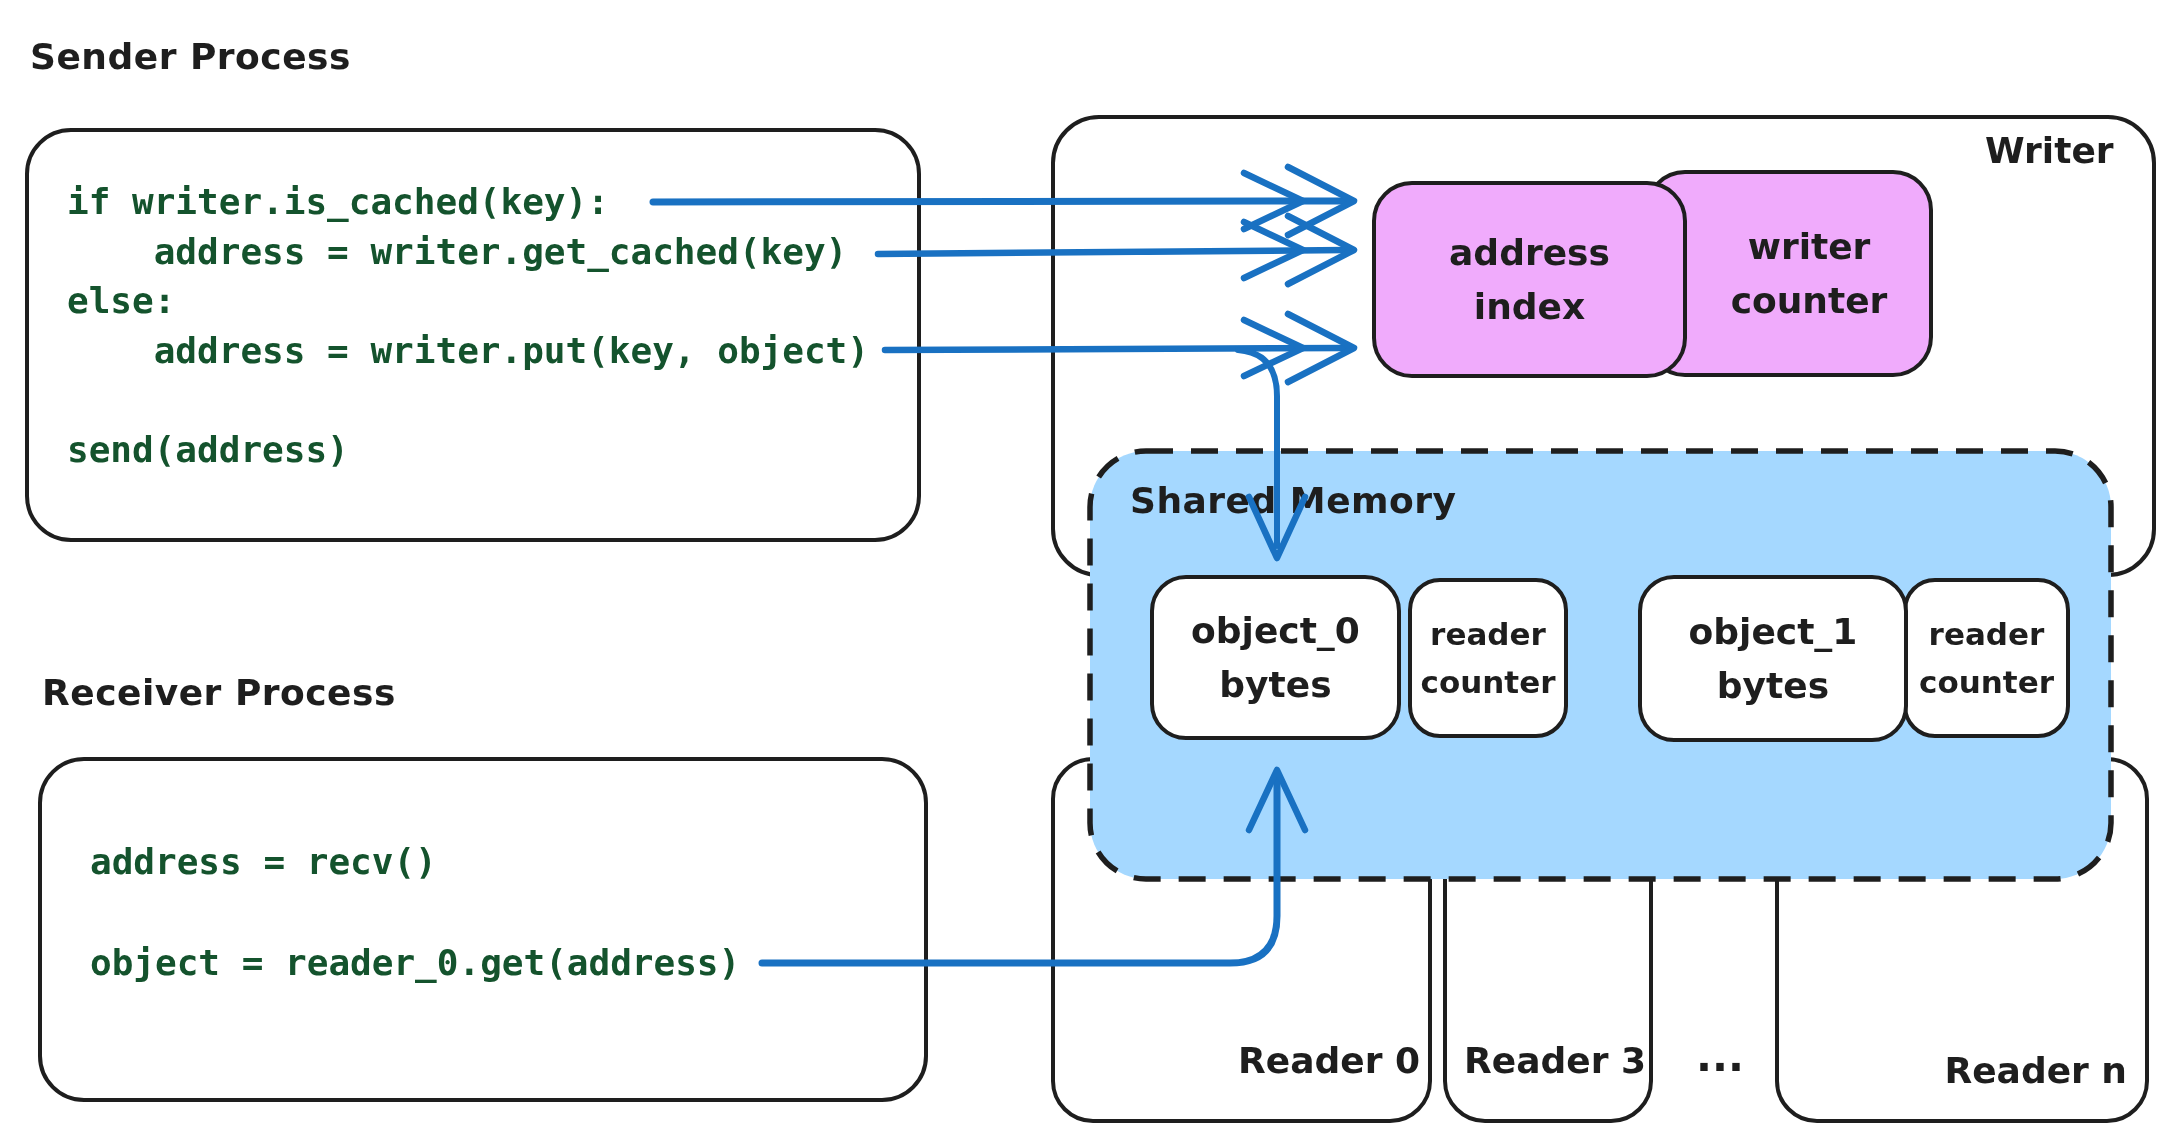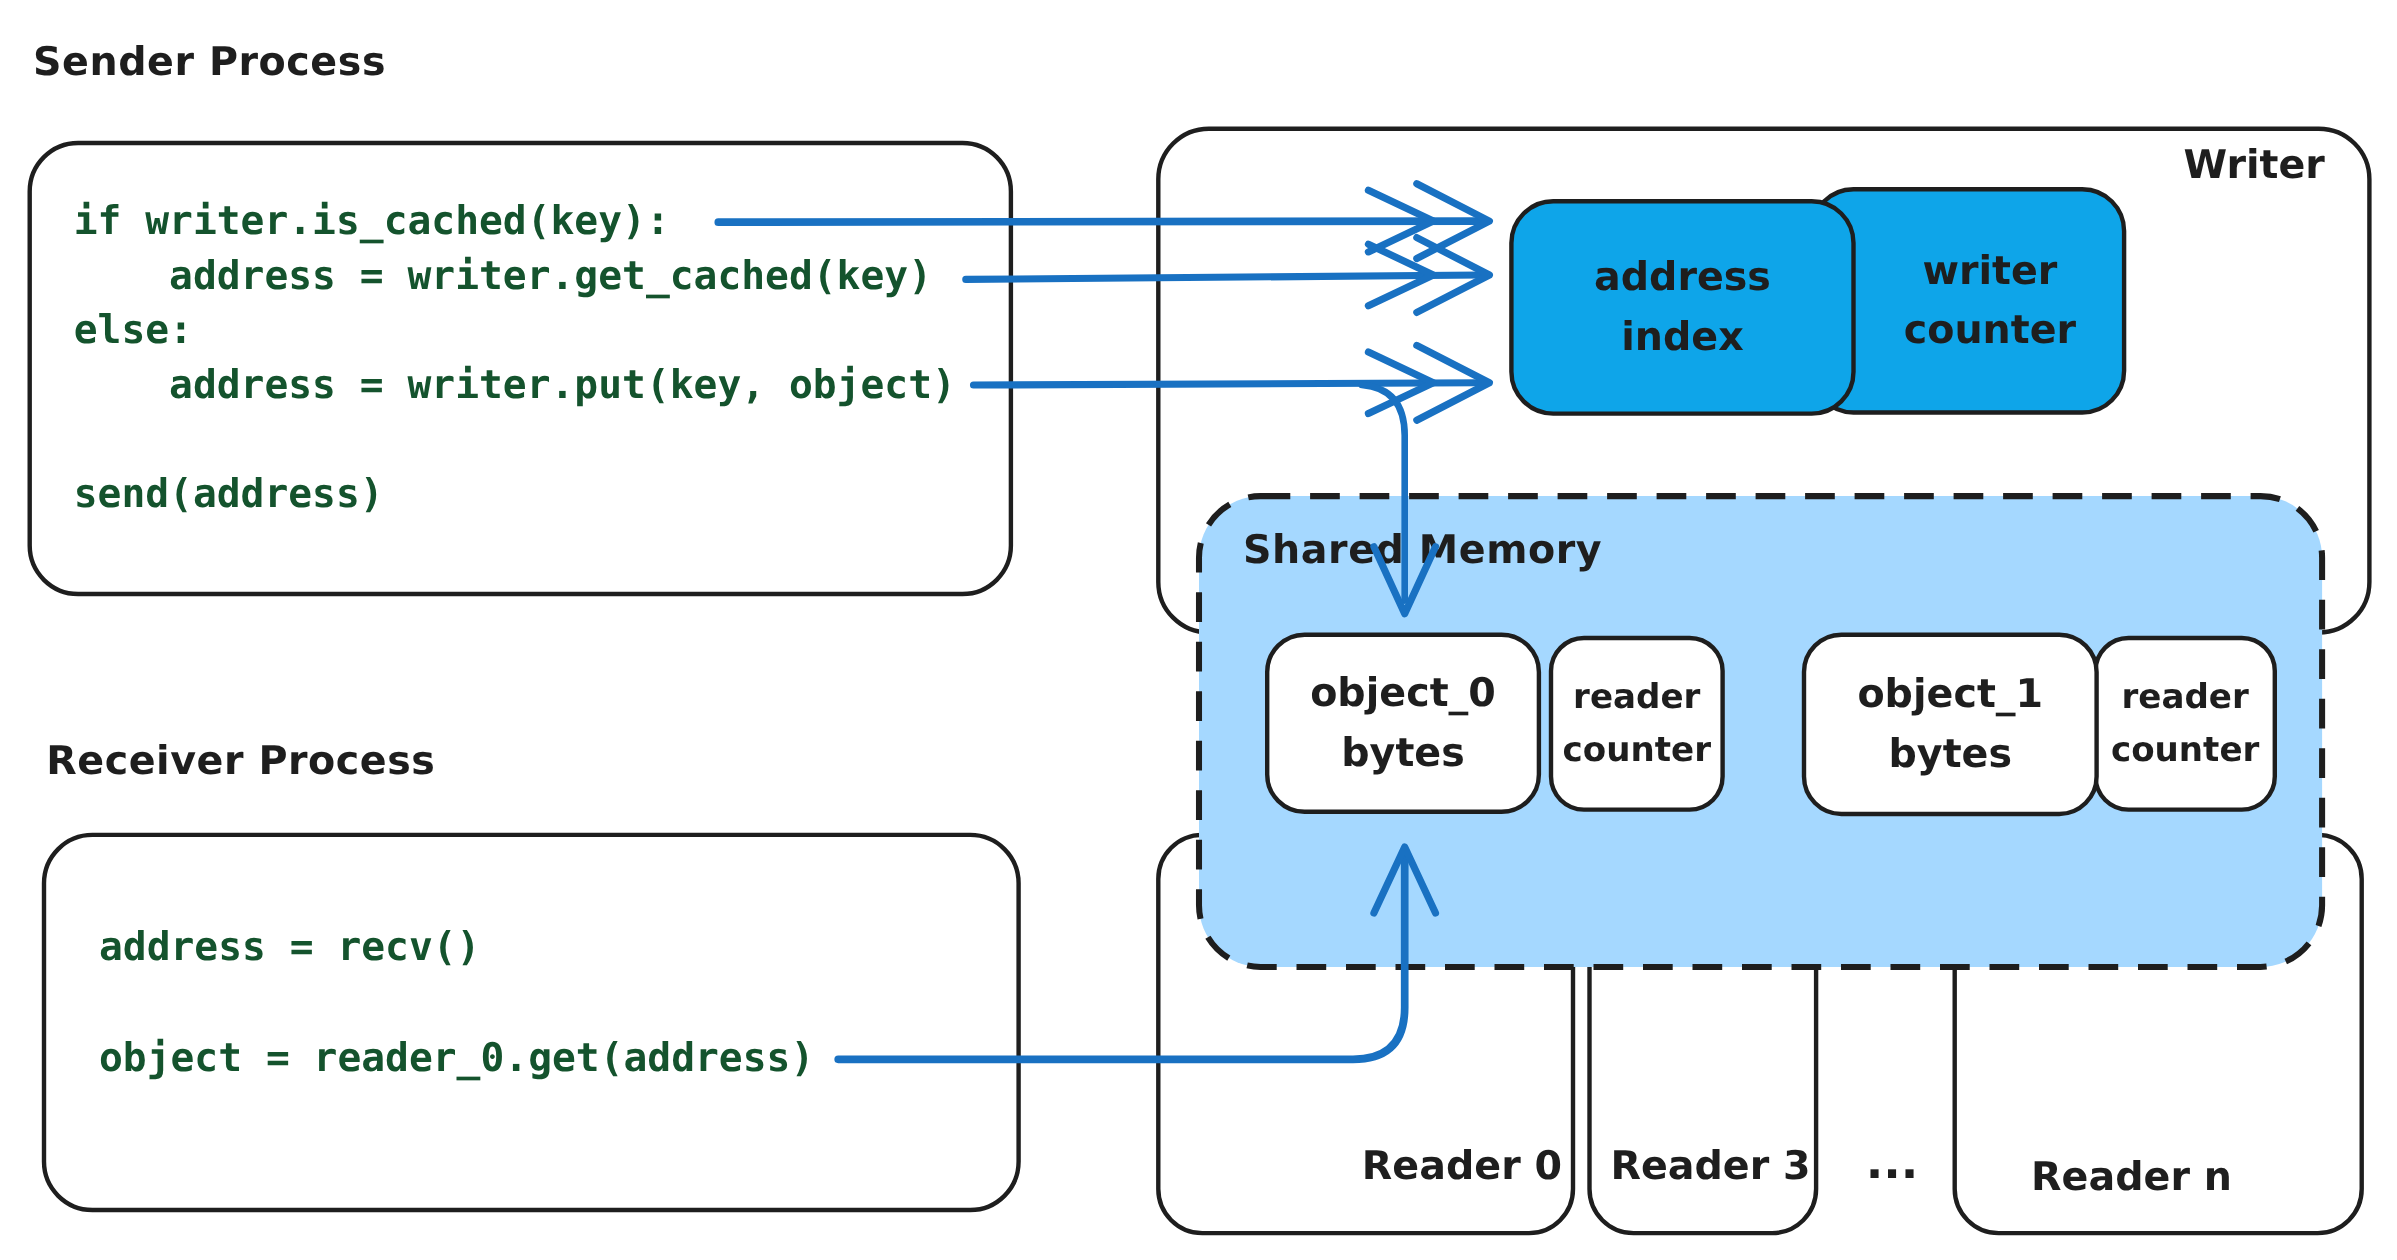--- a/index.html
+++ b/index.html
@@ -9,21 +9,21 @@
   
   .h-label{font-size:36px;font-weight:700;letter-spacing:.5px;white-space:nowrap;z-index:3;}
   .small-label{font-size:36px;font-weight:700;white-space:nowrap;z-index:3;}
   
   .box{position:absolute;background:#ffffff;border:4px solid #1e1e1e;z-index:1;box-sizing:border-box;}
   .code{position:absolute;font-family:"DejaVu Sans Mono","Liberation Mono",monospace;
         font-size:36px;font-weight:700;line-height:49.6px;white-space:pre;z-index:3;color:#14532d;}
   
   .inner{position:absolute;border:4px solid #1e1e1e;box-sizing:border-box;z-index:3;
          display:flex;align-items:center;justify-content:center;}
-  .blue{background:#0ea5e9;}
+  .blue{background:#f0abfc;}
   .white{background:#ffffff;}
   .inner-label{font-size:36px;font-weight:700;text-align:center;white-space:pre-line;line-height:1.5;}
   .counter-label{font-size:31px;font-weight:700;text-align:center;white-space:pre-line;line-height:1.55;}
   .reader-label{position:absolute;font-size:36px;font-weight:700;text-align:right;white-space:nowrap;z-index:3;}
   svg.layer{position:absolute;left:0;top:0;z-index:2;pointer-events:none;}
   svg.arrows{z-index:10;}
 </style>
 </head>
 <body>
 
@@ -86,21 +86,21 @@
 counter</span>
   </div>
   <div class="inner white" style="left:1638px;top:575px;width:270px;height:167px;border-radius:36px;">
     <span class="inner-label">object_1
 bytes</span>
   </div>
 
   <div class="reader-label" style="left:1230px;top:1040px;width:190px;">Reader 0</div>
   <div class="reader-label" style="left:1450px;top:1040px;width:196px;">Reader 3</div>
   <div class="reader-label" style="left:1690px;top:1032px;width:60px;text-align:center;font-size:42px;">...</div>
-  <div class="reader-label" style="left:1824px;top:1050px;width:205px;">Reader n</div>
+  <div class="reader-label" style="left:1922px;top:1050px;width:205px;">Reader n</div>
 
   <svg class="layer arrows" width="2179" height="1145" viewBox="0 0 2179 1145" fill="none" stroke="#1971c2" stroke-width="6.5" stroke-linecap="round" stroke-linejoin="round">
 
     <g>
       <path d="M653,202 L1346,201" stroke-width="7"></path>
       <path d="M1288,167 L1354,201 L1288,235"></path>
       <path d="M1244,173 L1303,201 L1244,229"></path>
     </g>
 
     <g>

